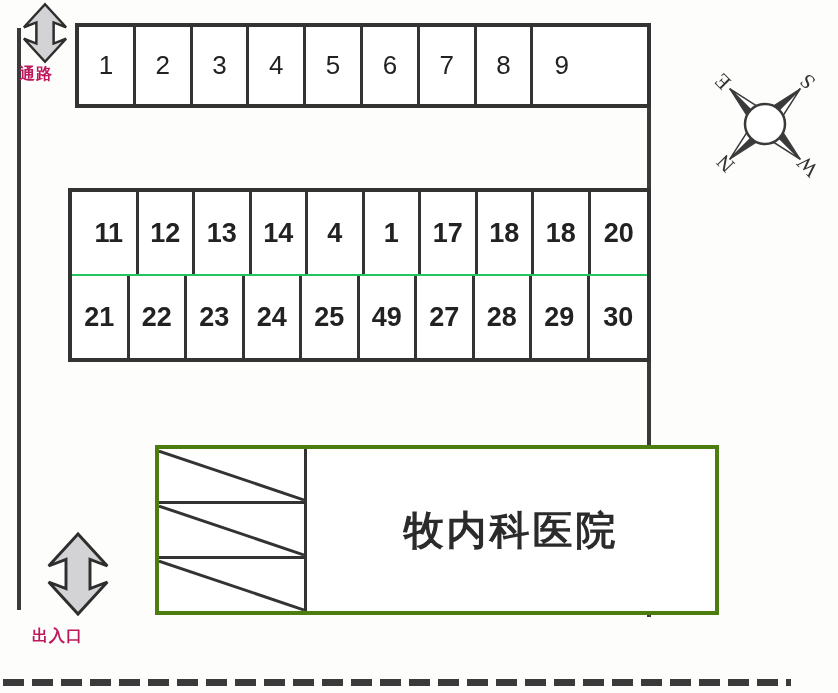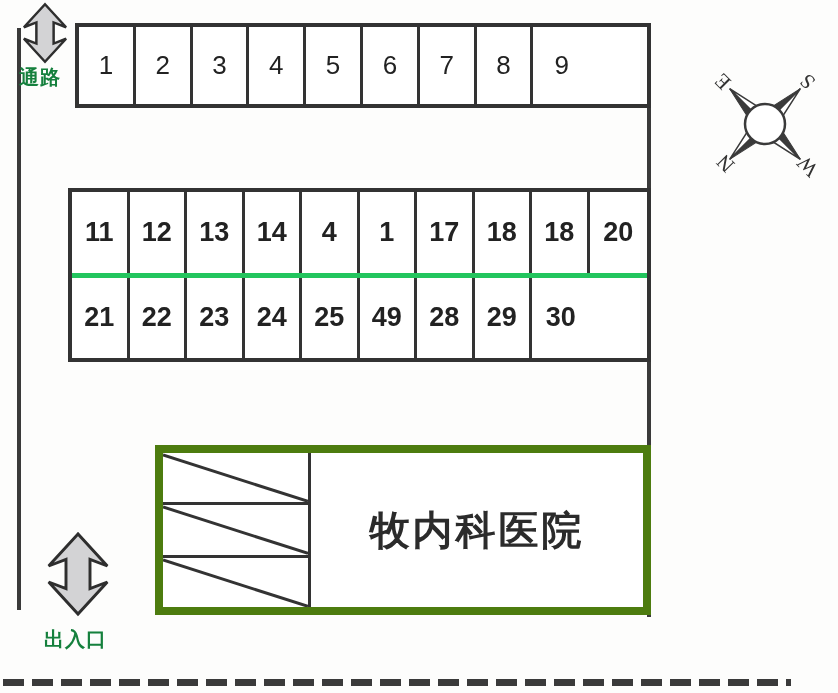--- a/index.html
+++ b/index.html
@@ -26,59 +26,59 @@
     left:75px;top:23px;width:576px;height:85px;
     display:grid;grid-template-columns:repeat(10,1fr);
   }
   .mid-block{
     left:68px;top:188px;width:583px;height:174px;
     display:flex;flex-direction:column;border-width:4px;
   }
   .mid-row{
     flex:1;display:grid;grid-template-columns:repeat(10,1fr);
   }
-  .mid-row.first{border-bottom:5px solid #22c55e;}
+  .mid-row.first{border-bottom:2px solid #22c55e;padding-left:10px;}
   .cell{
     display:flex;align-items:center;justify-content:center;
     font-size:26px;font-weight:500;color:#222;
     border-right:3px solid #333;box-sizing:border-box;
     background:#fff;
   }
   .cell:last-child{border-right:none;}
   .mid-row .cell{font-weight:700;font-size:27px;}
 
   
   .building{
-    position:absolute;left:155px;top:445px;width:496px;height:170px;
-    box-sizing:border-box;border:8px solid #4d7c0f;background:#fff;
+    position:absolute;left:155px;top:445px;width:564px;height:170px;
+    box-sizing:border-box;border:4px solid #4d7c0f;background:#fff;
     display:flex;
   }
   .hatch{
     width:148px;box-sizing:border-box;border-right:3px solid #333;
     display:flex;flex-direction:column;
   }
   .strip{flex:1;position:relative;border-bottom:3px solid #333;box-sizing:border-box;}
   .strip:last-child{border-bottom:none;}
   .strip svg{position:absolute;inset:0;width:100%;height:100%;}
   .bname{
     flex:1;display:flex;align-items:center;justify-content:center;
     font-size:40px;font-weight:700;letter-spacing:3px;color:#2b2b2b;
     font-family:"Liberation Sans","DejaVu Sans",sans-serif;
   }
 
   
   .arrow{position:absolute;}
   .arrow.passage{left:22px;top:2px;width:46px;height:62px;}
   .arrow.entrance{left:46px;top:527px;width:64px;height:94px;}
   .maplabel{
-    position:absolute;font-weight:700;color:#15803d;
-    font-size:20px;letter-spacing:1px;white-space:nowrap;
+    position:absolute;font-weight:700;color:#be185d;
+    font-size:16px;letter-spacing:1px;white-space:nowrap;
   }
   .maplabel.passage{left:19px;top:64px;}
-  .maplabel.entrance{left:44px;top:626px;}
+  .maplabel.entrance{left:32px;top:626px;}
 
   
   .compass{position:absolute;left:692px;top:50px;width:146px;height:148px;}
   .compass text{
     font-family:"Liberation Serif","DejaVu Serif",serif;
     font-size:21px;fill:#333;
   }
 
   
   .road-dash{
@@ -124,20 +124,21 @@
         <div class="cell">18</div>
         <div class="cell">20</div>
       </div>
     <div class="mid-row">
         <div class="cell">21</div>
         <div class="cell">22</div>
         <div class="cell">23</div>
         <div class="cell">24</div>
         <div class="cell">25</div>
         <div class="cell">49</div>
+        <div class="cell">27</div>
         <div class="cell">28</div>
         <div class="cell">29</div>
         <div class="cell">30</div>
       </div>
   </div>
 
   <div class="building">
     <div class="hatch">
       <div class="strip">
         <svg viewBox="0 0 100 100" preserveAspectRatio="none">

